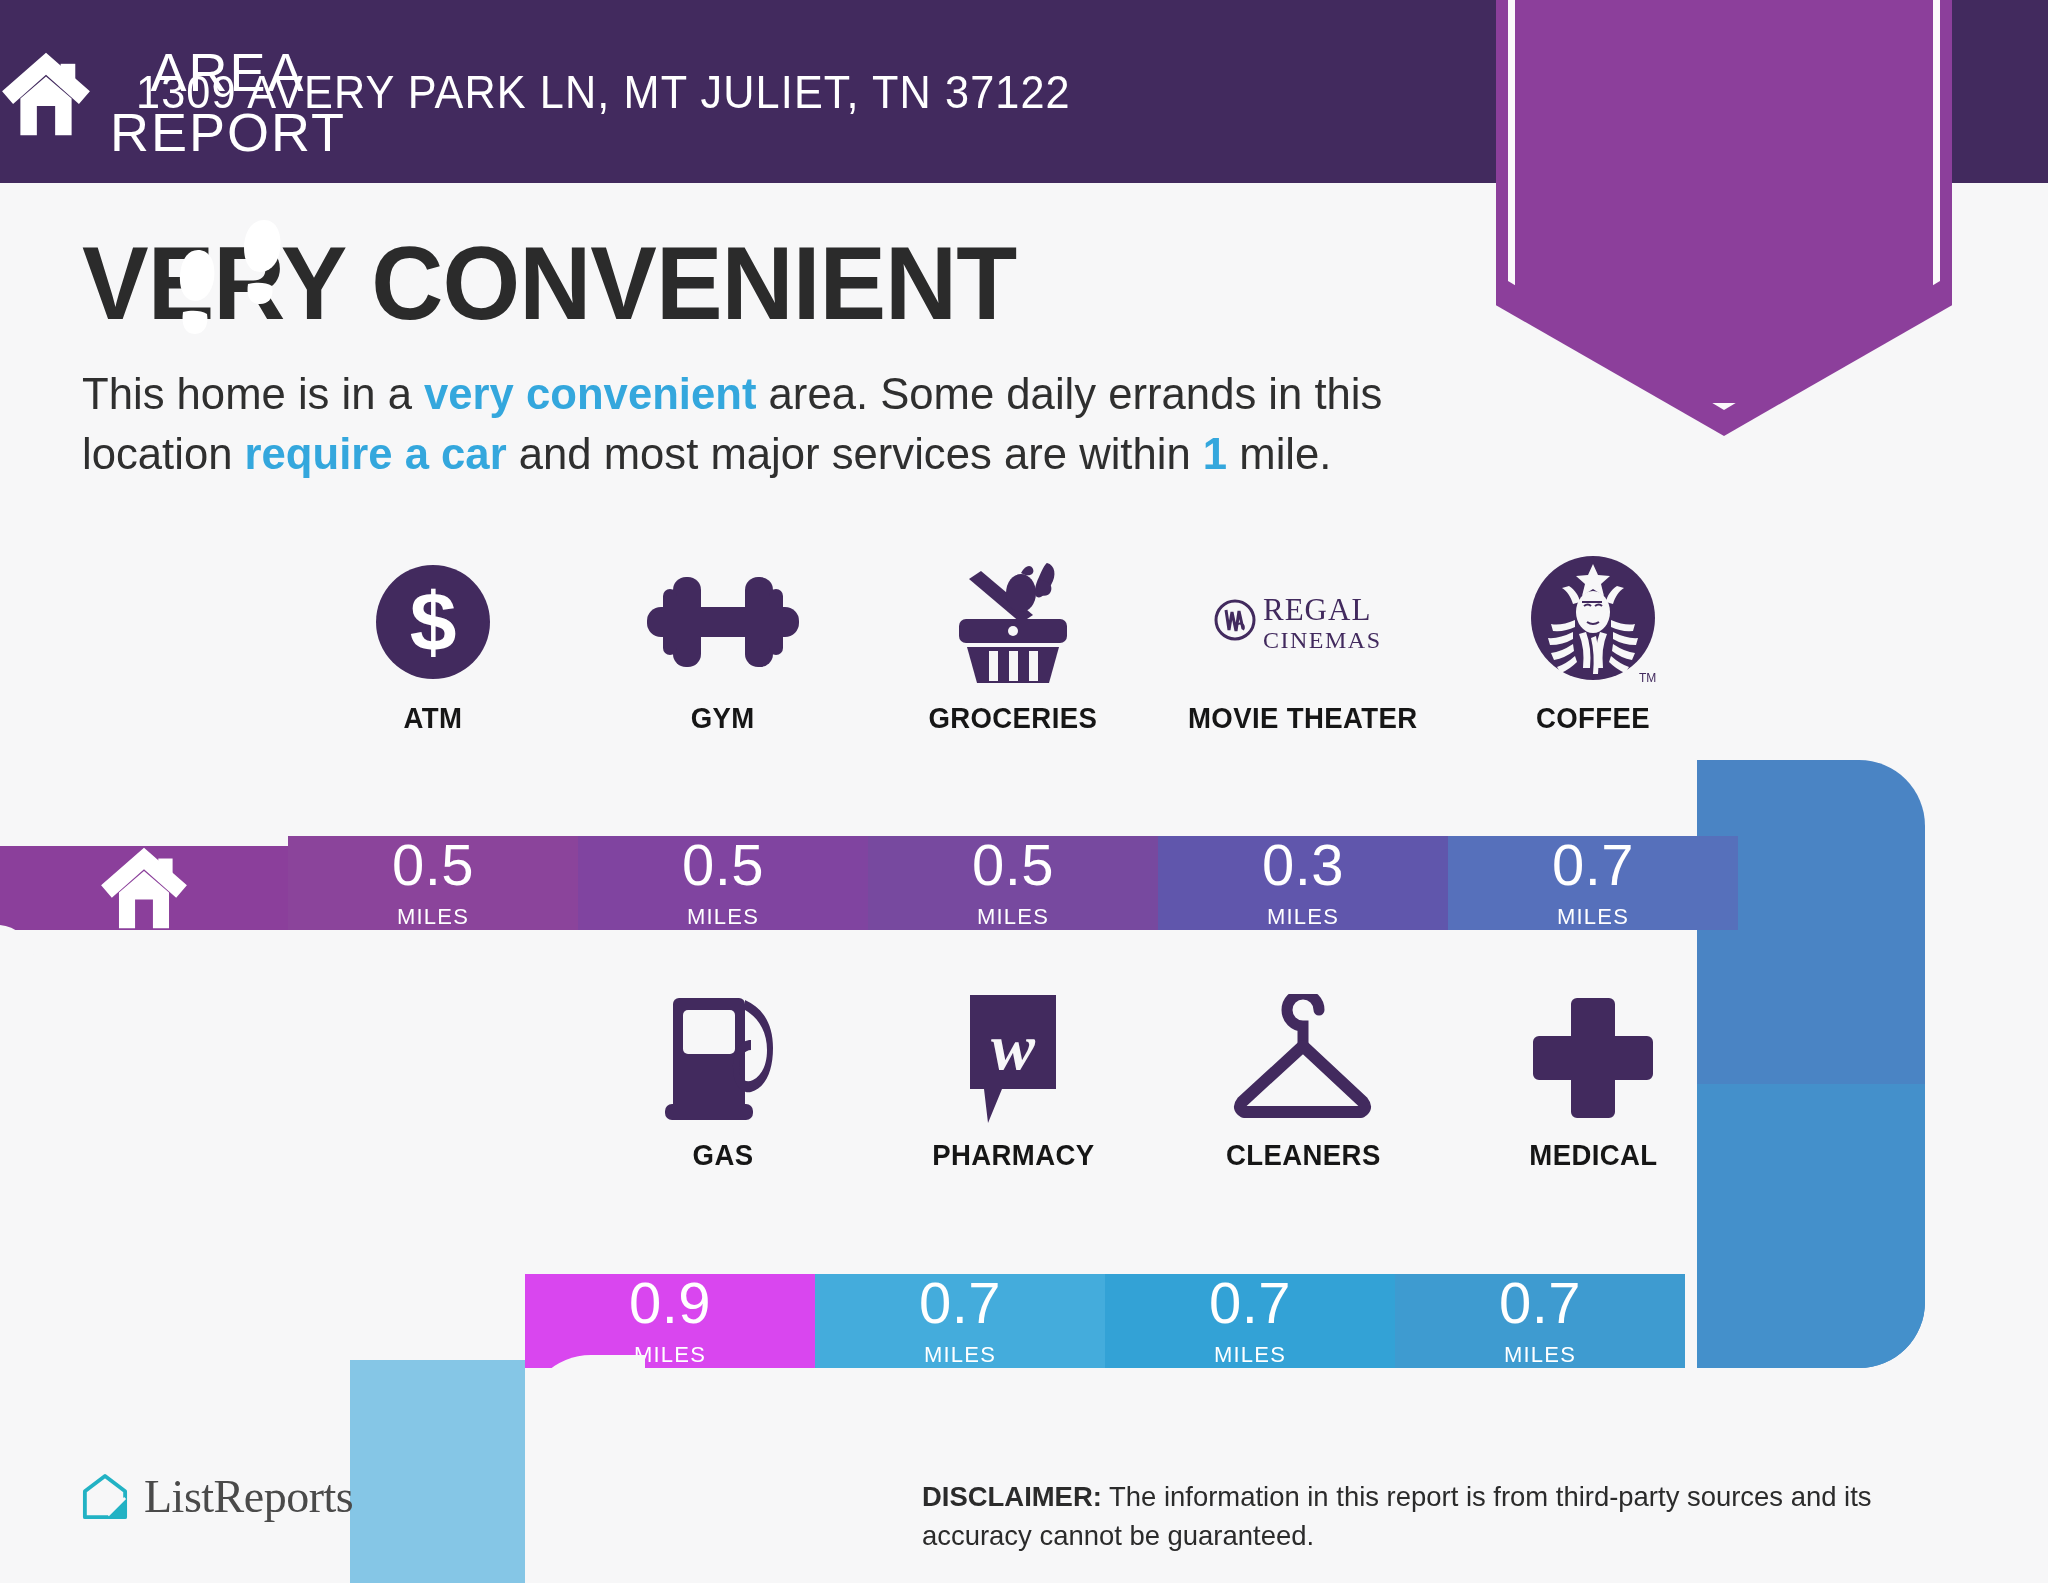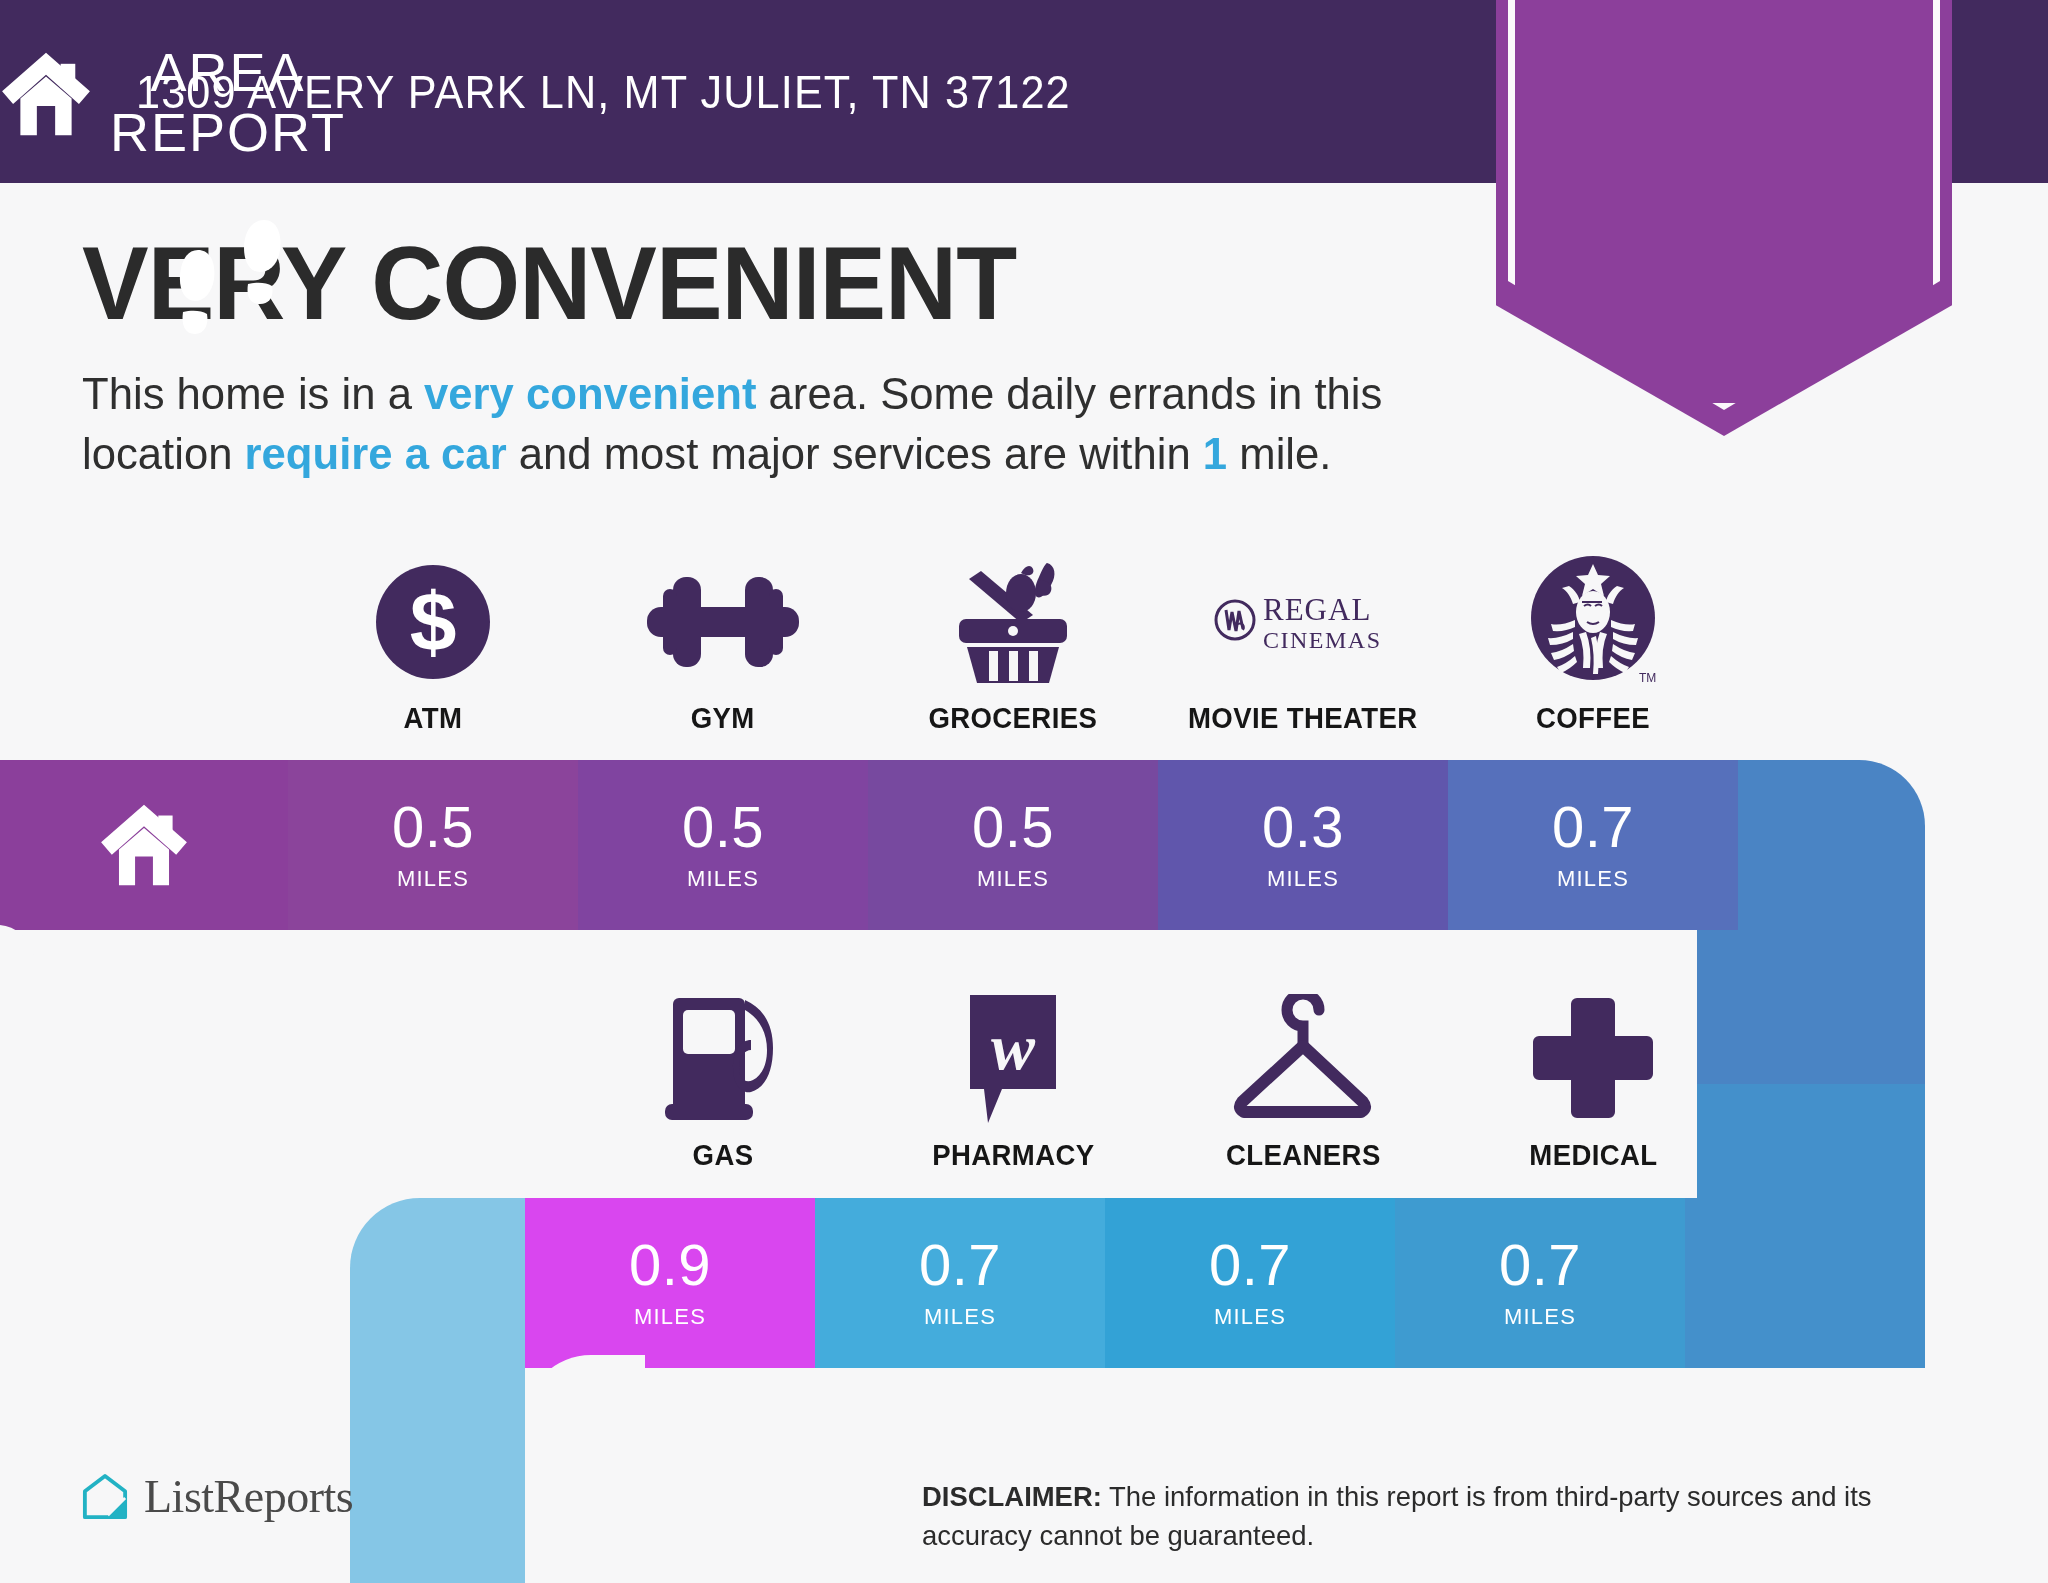--- a/index.html
+++ b/index.html
@@ -171,20 +171,21 @@
     background: #f7f7f8;
     border-radius: 44px;
     z-index: 3;
   }
 
   .bar {
     position: absolute;
     display: flex;
     height: 170px;
     z-index: 2;
+    align-items: flex-end;
   }
   #bar-row-1 { left: 0; top: 760px; width: 1760px; }
   #bar-row-2 { left: 350px; top: 1198px; width: 1575px; border-top-left-radius: 70px; overflow: hidden; }
 
   .bar-cell {
     display: flex;
     flex-direction: column;
     align-items: center;
     justify-content: center;
     color: #ffffff;

